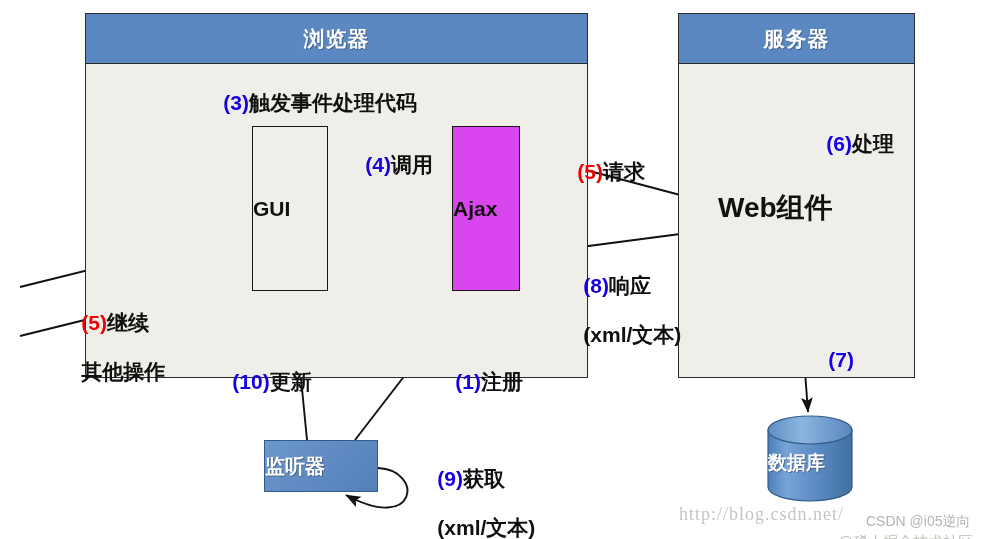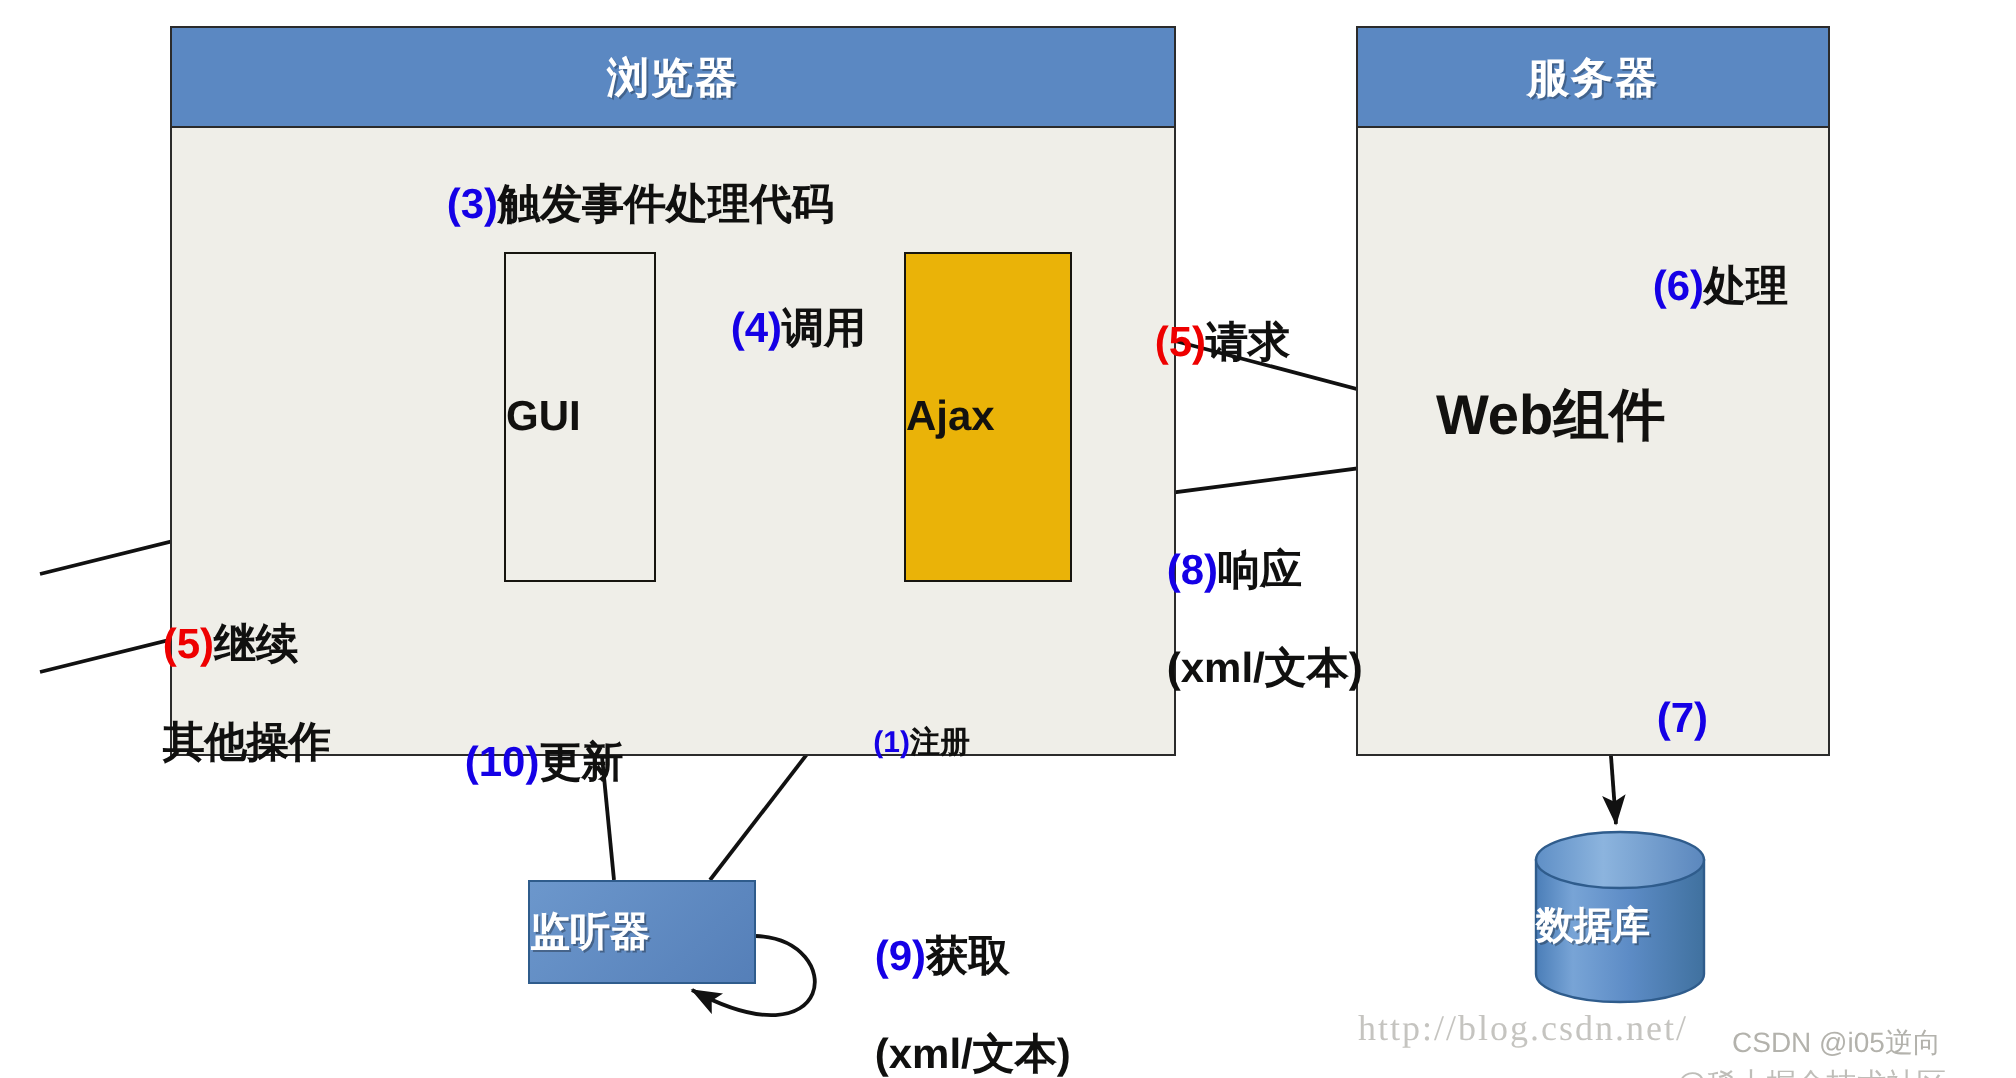--- a/index.html
+++ b/index.html
@@ -130,21 +130,21 @@
 
   <div style="position:absolute;left:678px;top:13px;width:237px;height:365px;background:#efeee8;border:1px solid #2b2b2b;box-sizing:border-box;"></div>
   <div style="position:absolute;left:678px;top:13px;width:237px;height:51px;background:#5b88c2;border:1px solid #2b2b2b;box-sizing:border-box;">
     <div class="panel-title">服务器</div>
   </div>
 
   <div style="position:absolute;left:252px;top:126px;width:76px;height:165px;background:#efeee8;border:1.8px solid #17150f;box-sizing:border-box;">
     <div class="node-text" style="font-size:21px;">GUI</div>
   </div>
 
-  <div style="position:absolute;left:452px;top:126px;width:84px;height:165px;background:#eab308;border:1.8px solid #17150f;box-sizing:border-box;">
+  <div style="position:absolute;left:452px;top:126px;width:68px;height:165px;background:#d946ef;border:1.8px solid #17150f;box-sizing:border-box;">
     <div class="node-text" style="font-size:21px;">Ajax</div>
   </div>
 
   <div style="position:absolute;left:264px;top:440px;width:114px;height:52px;background:linear-gradient(135deg,#6c97cc,#557fb8);border:1.4px solid #2f5c8c;box-sizing:border-box;">
     <div class="node-text light" style="font-size:20px;">监听器</div>
   </div>
 
   <div style="position:absolute;left:718px;top:180px;width:152px;height:56px;">
     <div class="node-text" style="font-size:28px;">Web组件</div>
   </div>
@@ -181,21 +181,21 @@
   </div>
 
   <div class="lbl" style="left:805px;top:323px;font-size:21px;">
     <span class="num-blue">(7)</span>
   </div>
 
   <div class="lbl" style="left:209px;top:345px;font-size:21px;">
     <span class="num-blue">(10)</span><span class="txt-blk">更新</span>
   </div>
 
-  <div class="lbl" style="left:420px;top:345px;font-size:15px;text-align:center;">
+  <div class="lbl" style="left:432px;top:345px;font-size:21px;text-align:center;">
     <span class="num-blue">(1)</span><span class="txt-blk">注册</span>
   </div>
 
   <div class="lbl" style="left:414px;top:442px;font-size:21px;">
     <span class="num-blue">(9)</span><span class="txt-blk">获取</span><br>
     <span class="txt-blk">(xml/文本)</span>
   </div>
 
   <div class="wm" style="left:679px;top:504px;font-family:'Liberation Serif',serif;font-size:18px;letter-spacing:1px;">http://blog.csdn.net/</div>
   <div class="wm" style="left:838px;top:497px;font-size:15px;color:rgba(150,148,140,0.62);margin-top:36px;">@稀土掘金技术社区</div>

